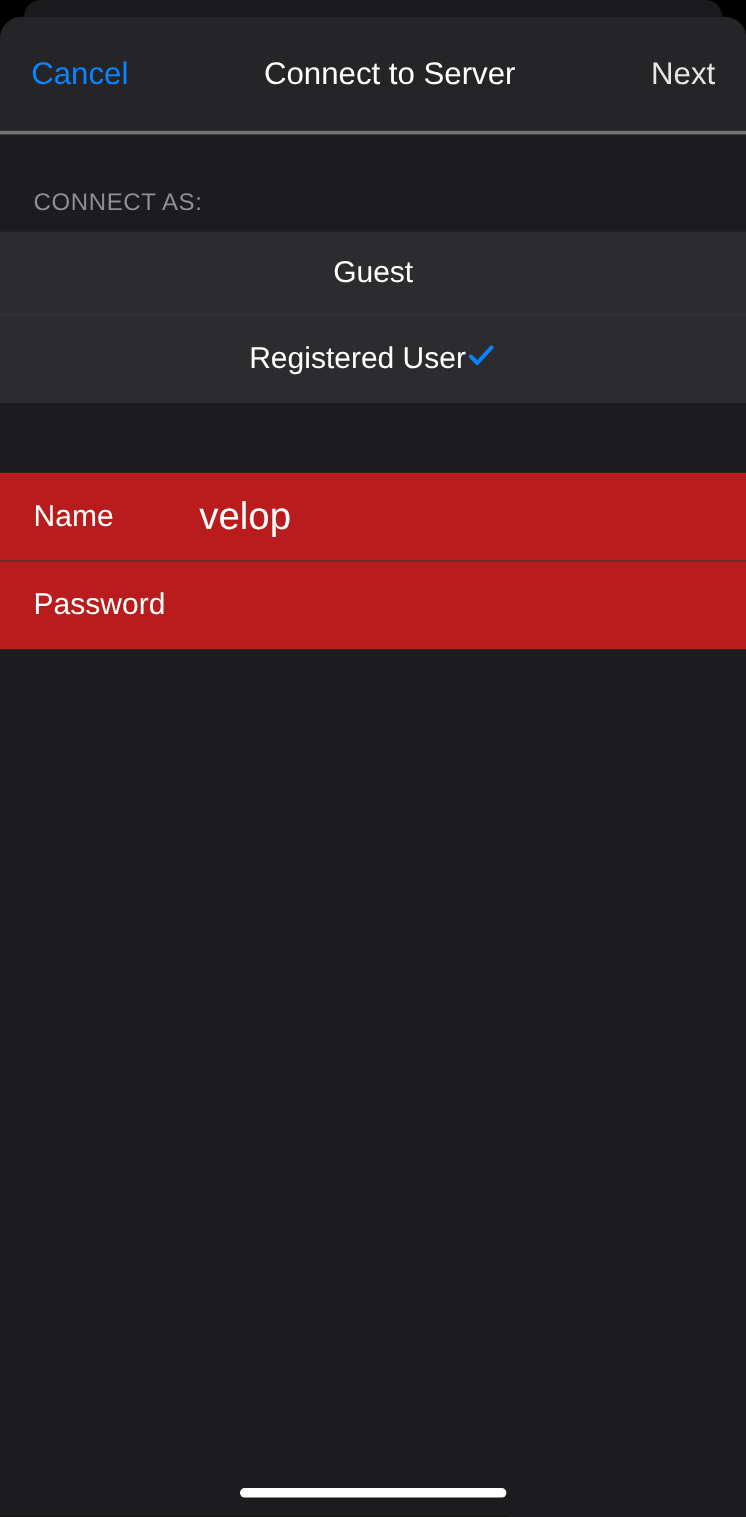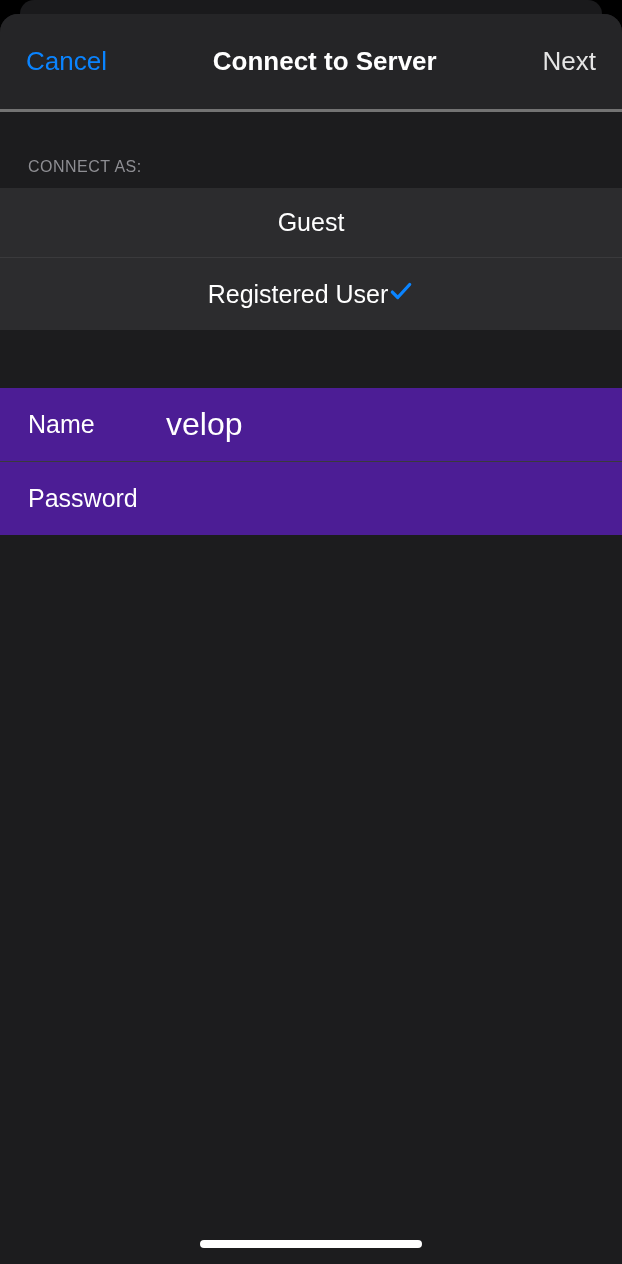--- a/index.html
+++ b/index.html
@@ -59,27 +59,27 @@
     .nav-button.cancel {
       color: #0a84ff;
       text-align: left;
     }
     .nav-button.next {
       color: #e5e5e5;
       text-align: right;
     }
     .nav-title {
       font-size: 26px;
-      font-weight: 700;
+      font-weight: 400;
       color: #ffffff;
       text-align: center;
     }
     .section-header {
       padding: 46px 28px 12px 28px;
-      font-size: 16px;
+      font-size: 20px;
       font-weight: 400;
       letter-spacing: 0.5px;
       color: #8e8e93;
       text-transform: uppercase;
     }
     .list-row {
       display: flex;
       align-items: center;
       justify-content: center;
       padding: 20px 28px;
@@ -98,21 +98,21 @@
       height: 26px;
     }
     .section-gap {
       height: 58px;
       background: #1c1c1e;
     }
     .form-row {
       display: flex;
       align-items: center;
       padding: 18px 28px;
-      background: #4c1d95;
+      background: #b91c1c;
       font-size: 25px;
       color: #ffffff;
       border-bottom: 1px solid #3a3a3c;
     }
     .form-row:last-child {
       border-bottom: none;
       justify-content: center;
     }
     .form-label {
       width: 138px;

